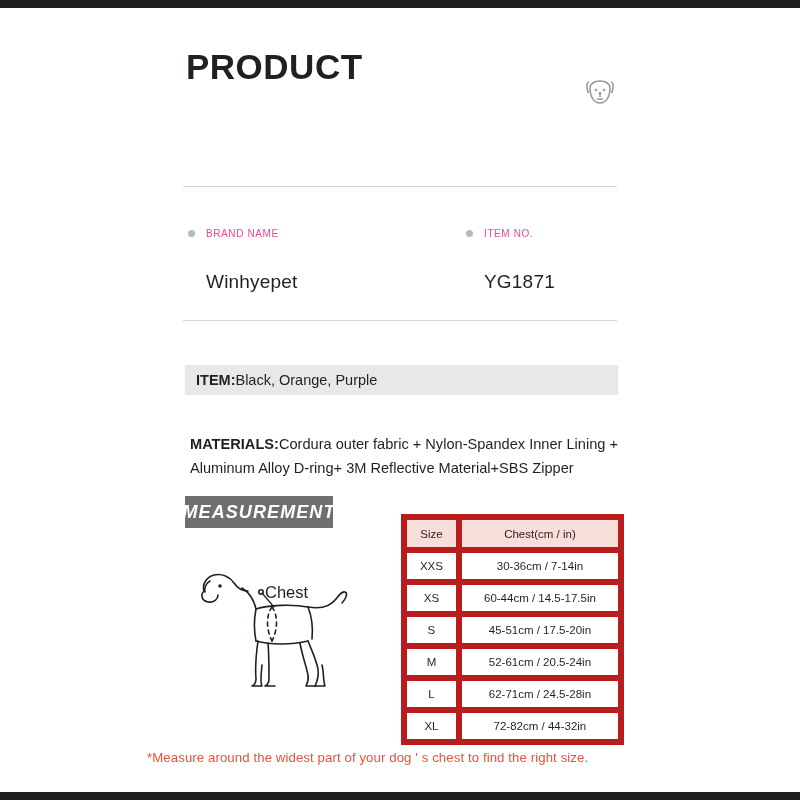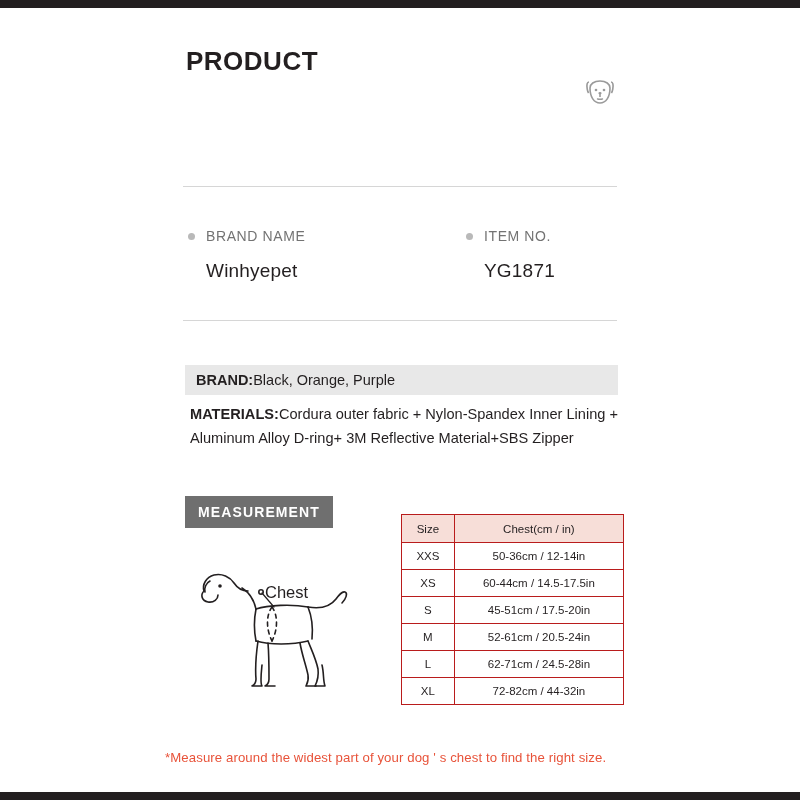--- a/index.html
+++ b/index.html
@@ -31,21 +31,21 @@
     left: 0; right: 0; bottom: 0;
     height: 8px;
     background: #231f20;
   }
 
   
   .title {
     position: absolute;
     left: 186px;
     top: 44px;
-    font-size: 26px;
+    font-size: 35px;
     font-weight: bold;
     letter-spacing: 0.5px;
     line-height: 1.33;
     color: #231f20;
     width: 380px;
   }
   .title .line2 { display: block; }
 
   
   .dog-icon {
@@ -67,38 +67,38 @@
     margin: 0;
   }
   .rule1 { top: 186px; }
   .rule2 { top: 320px; }
 
   
   .kv {
     position: absolute;
   }
   .kv .k {
-    font-size: 14px;
+    font-size: 10px;
     letter-spacing: 0.6px;
-    color: #737373;
+    color: #ec4899;
     display: flex;
     align-items: center;
   }
   .kv .dot {
     width: 7px;
     height: 7px;
     border-radius: 50%;
     background: #b9b9b9;
     display: inline-block;
     margin-right: 11px;
   }
   .kv .v {
     font-size: 19px;
     color: #231f20;
-    margin-top: 16px;
+    margin-top: 32px;
     margin-left: 18px;
     letter-spacing: 0.2px;
   }
   .kv-brand { left: 188px; top: 228px; }
   .kv-item { left: 466px; top: 228px; }
 
   
   .color-bar {
     position: absolute;
     left: 185px;
@@ -113,43 +113,44 @@
     font-size: 14.5px;
     padding-left: 11px;
     color: #231f20;
   }
   .color-bar .txt b { font-weight: bold; }
 
   
   .materials {
     position: absolute;
     left: 190px;
-    top: 402px;
+    top: 432px;
     width: 438px;
     font-size: 14.6px;
     line-height: 1.65;
     color: #231f20;
   }
   .materials b { font-weight: bold; }
 
   
   .measure-label {
     position: absolute;
     left: 185px;
     top: 496px;
     width: 148px;
     height: 32px;
     background: #6f6f6f;
     color: #ffffff;
-    font-size: 14px;
+    font-size: 18px;
     letter-spacing: 1.1px;
     font-weight: bold;
     display: flex;
     align-items: center;
     justify-content: center;
+    font-style: italic;
   }
 
   
   .dog-drawing {
     position: absolute;
     left: 196px;
     top: 555px;
     width: 175px;
     height: 150px;
   }
@@ -167,21 +168,21 @@
     position: absolute;
     left: 401px;
     top: 514px;
     width: 223px;
     border-collapse: collapse;
     font-size: 11.5px;
     color: #231f20;
   }
   table.size-table th,
   table.size-table td {
-    border: 1px solid #b91c1c;
+    border: 6px solid #b91c1c;
     text-align: center;
     height: 26px;
     padding: 0;
     font-weight: normal;
   }
   table.size-table thead th {
     background: #f7ded8;
     font-size: 11.5px;
     height: 27px;
   }
@@ -189,21 +190,20 @@
   table.size-table td.ch { width: 169px; }
 
   
   .footnote {
     position: absolute;
     left: 147px;
     top: 750px;
     font-size: 13.2px;
     color: #e8533a;
     letter-spacing: 0.1px;
-    margin-left: 18px;
   }
 </style>
 </head>
 <body>
 
 <div class="page">
 
   <div class="border-top"></div>
   <div class="border-bottom"></div>
 
@@ -239,21 +239,21 @@
       <span class="dot"></span>
       <span>ITEM NO.</span>
     </div>
     <div class="v">YG1871</div>
   </div>
 
   <hr class="rule rule2">
 
   <div class="color-bar">
     <div class="txt">
-      <b>BRAND:</b><span>Black, Orange, Purple</span>
+      <b>ITEM:</b><span>Black, Orange, Purple</span>
     </div>
   </div>
 
   <div class="materials">
     <b>MATERIALS:</b><span>Cordura outer fabric + Nylon-Spandex Inner Lining + Aluminum Alloy D-ring+ 3M Reflective Material+SBS Zipper</span>
   </div>
 
   <div class="measure-label">MEASUREMENT</div>
 
   <div class="dog-drawing">
@@ -291,21 +291,21 @@
   <table class="size-table">
     <thead>
       <tr>
         <th>Size</th>
         <th>Chest(cm / in)</th>
       </tr>
     </thead>
     <tbody>
       <tr>
         <td class="sz">XXS</td>
-        <td class="ch">50-36cm / 12-14in</td>
+        <td class="ch">30-36cm / 7-14in</td>
       </tr>
       <tr>
         <td class="sz">XS</td>
         <td class="ch">60-44cm / 14.5-17.5in</td>
       </tr>
       <tr>
         <td class="sz">S</td>
         <td class="ch">45-51cm / 17.5-20in</td>
       </tr>
       <tr>

